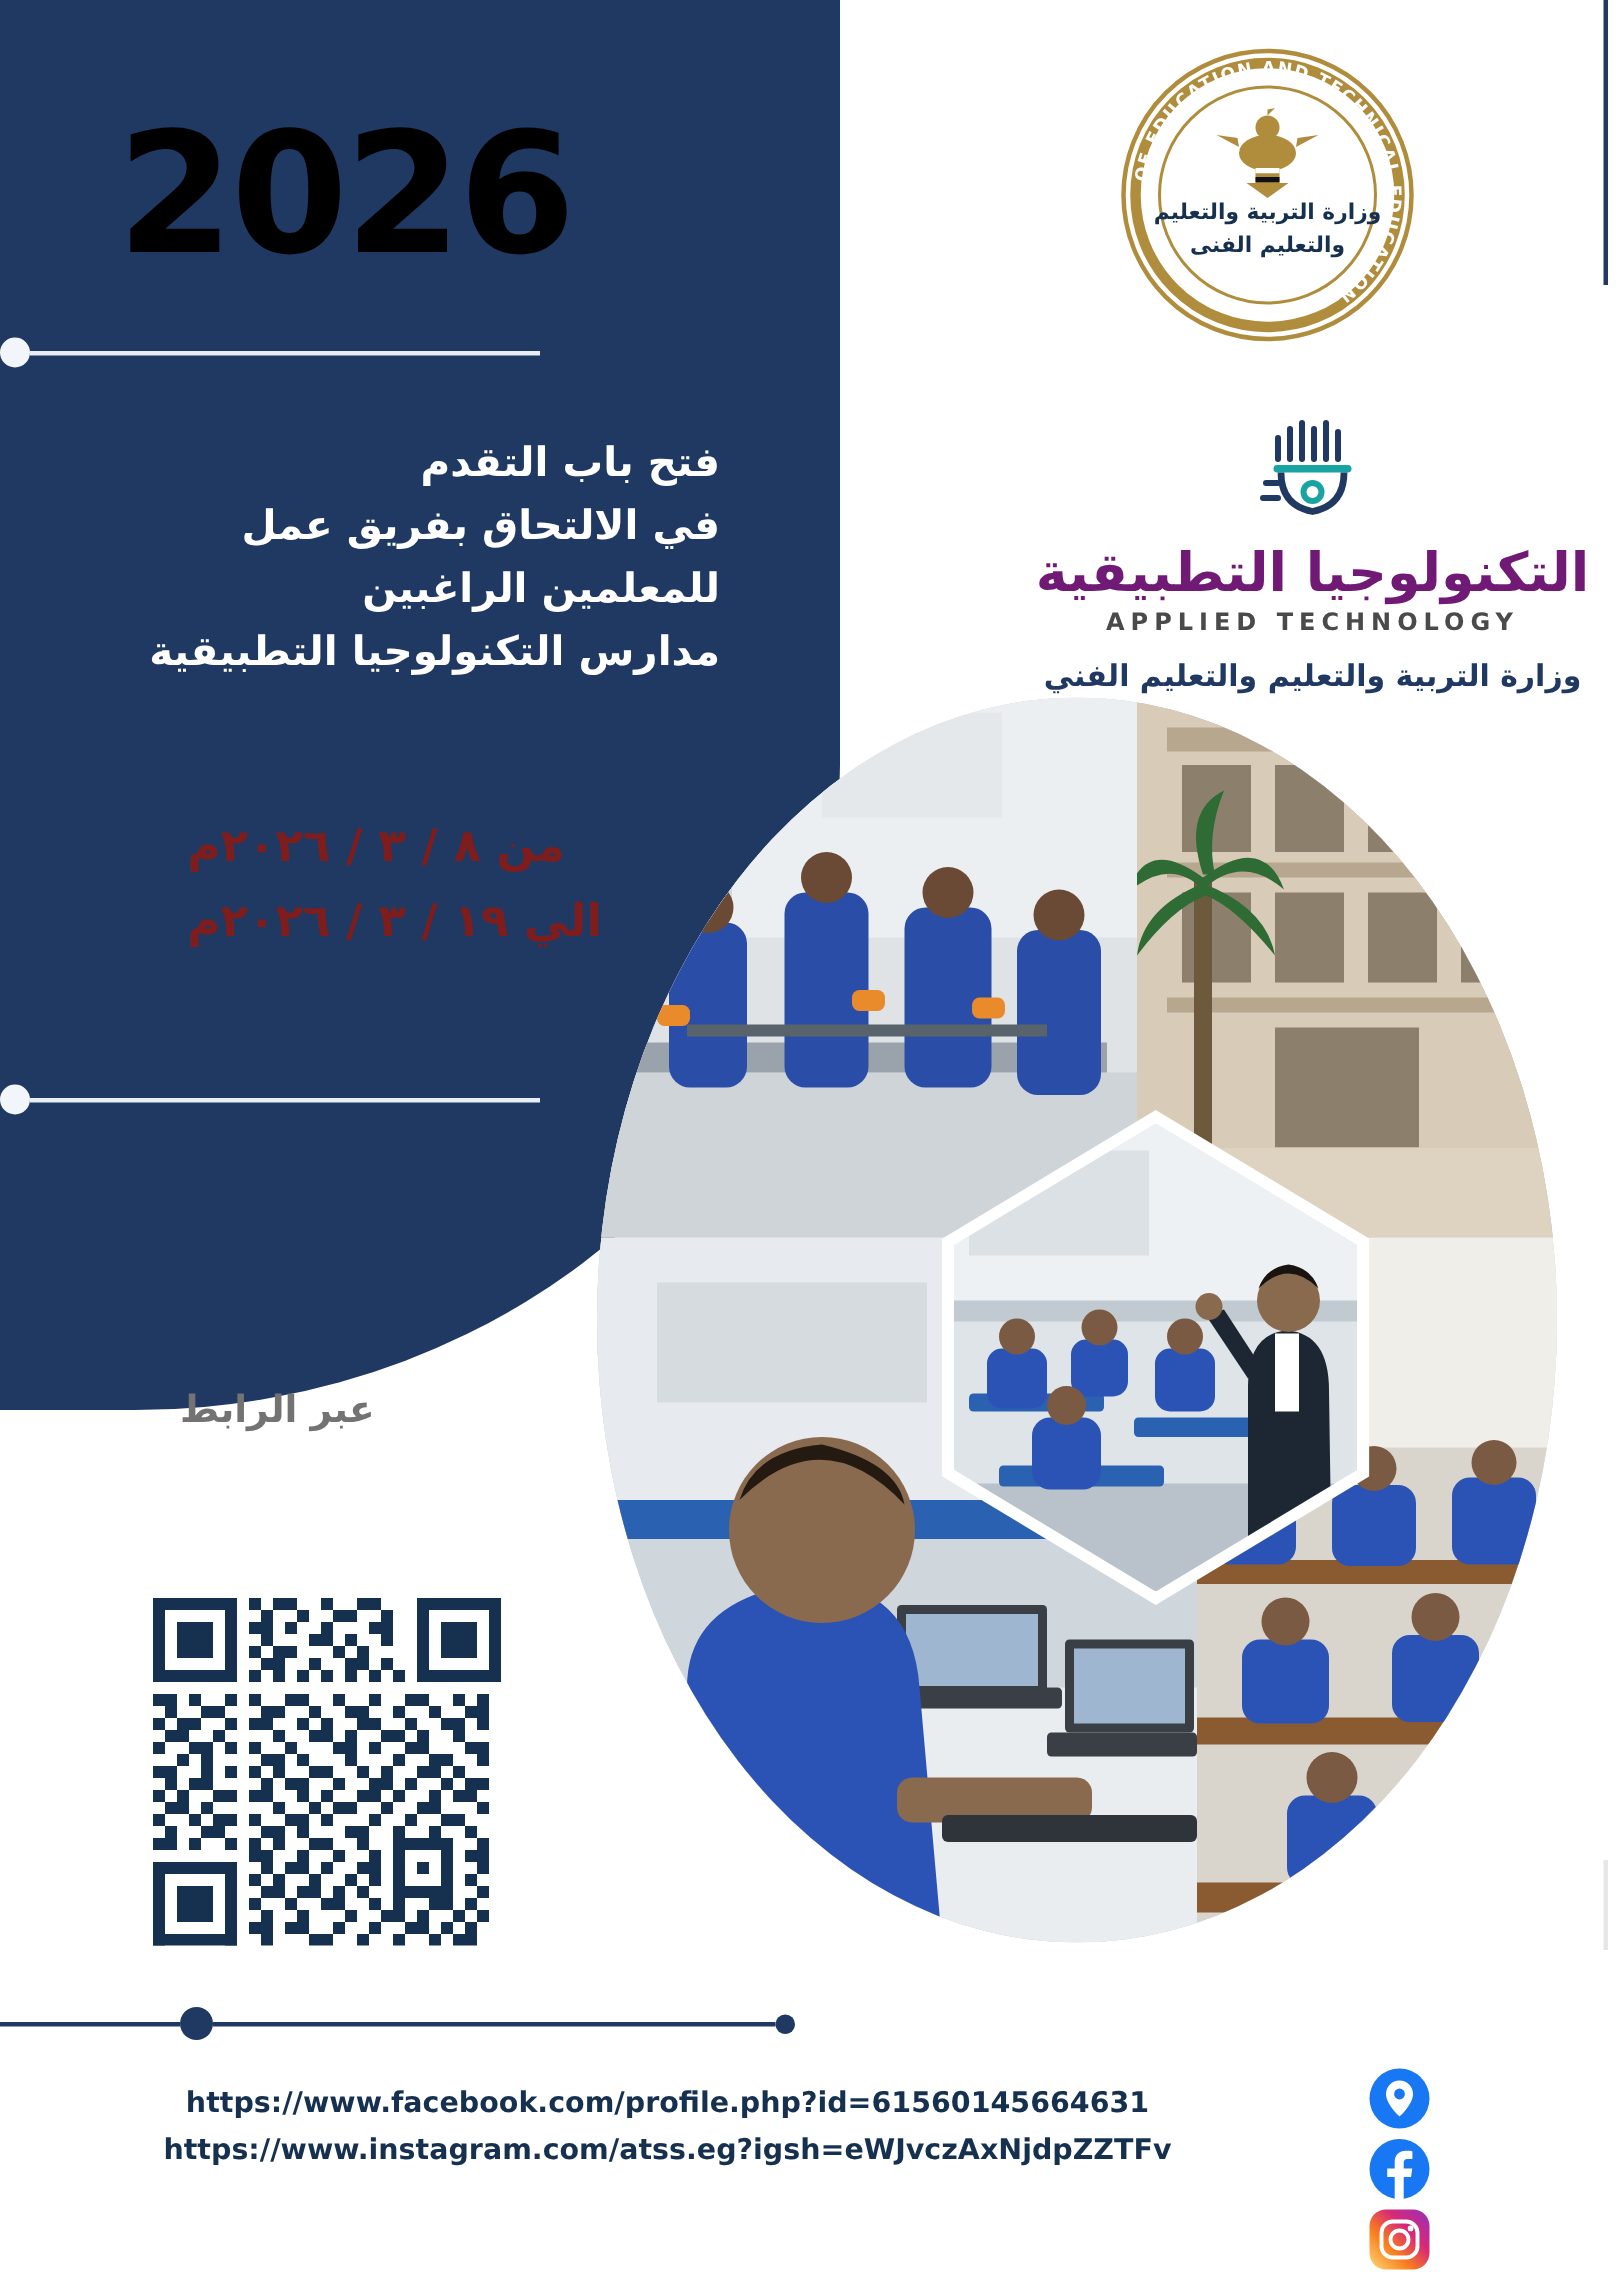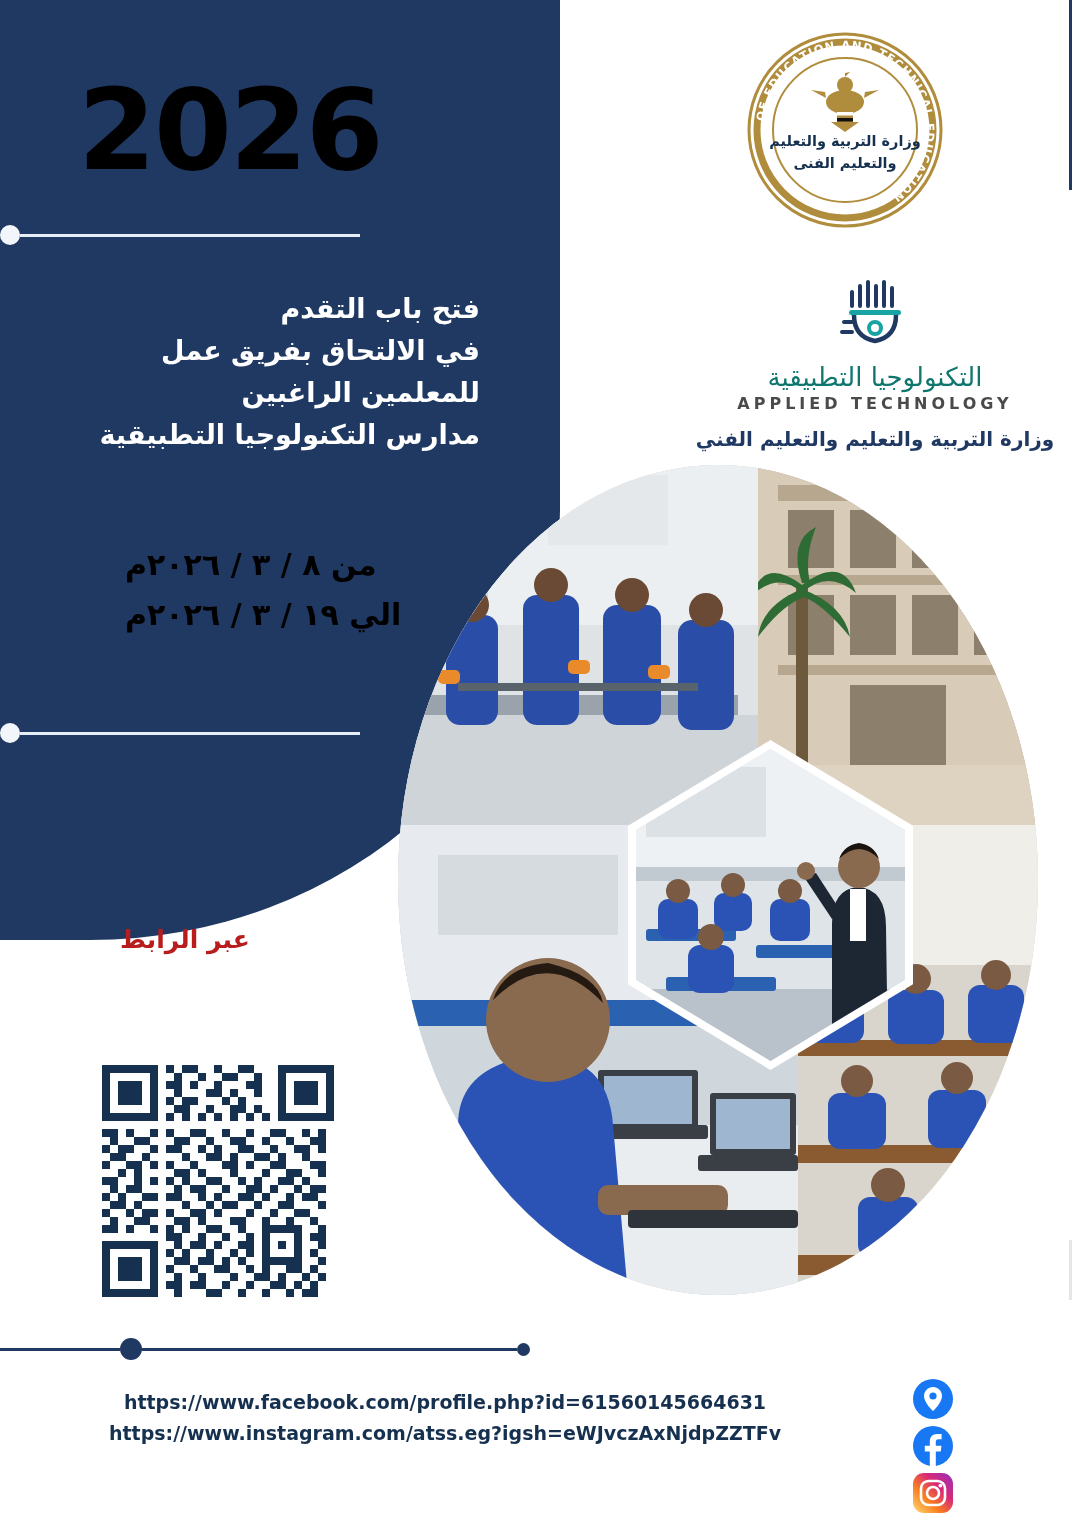--- a/index.html
+++ b/index.html
@@ -106,36 +106,36 @@
   }
   .headline div { white-space: nowrap; }
 
   
   .dates {
     position: absolute;
     right: 635px;
     top: 540px;
     width: 320px;
     text-align: left;
-    color: #000000;
+    color: #7f1d1d;
     font-size: 30px;
     font-weight: bold;
     line-height: 1.65;
     z-index: 5;
     direction: rtl;
   }
 
   
   .via-link {
     position: absolute;
     right: 690px;
     top: 925px;
     width: 270px;
     text-align: left;
-    color: #b91c1c;
+    color: #737373;
     font-size: 25px;
     font-weight: bold;
     z-index: 6;
     direction: rtl;
   }
   .url-main {
     position: absolute;
     left: 30px;
     top: 995px;
     width: 430px;
@@ -177,23 +177,23 @@
     width: 370px;
     text-align: center;
     z-index: 6;
   }
   .at-mark {
     width: 86px;
     height: 86px;
     margin: 0 auto 6px auto;
   }
   .at-title-ar {
-    color: #0f766e;
-    font-size: 26px;
-    font-weight: normal;
+    color: #701a75;
+    font-size: 36px;
+    font-weight: bold;
     letter-spacing: 0px;
     direction: rtl;
   }
   .at-title-en {
     color: #4a4a4a;
     font-size: 16px;
     font-weight: bold;
     letter-spacing: 4px;
     margin-top: 2px;
     direction: ltr;

